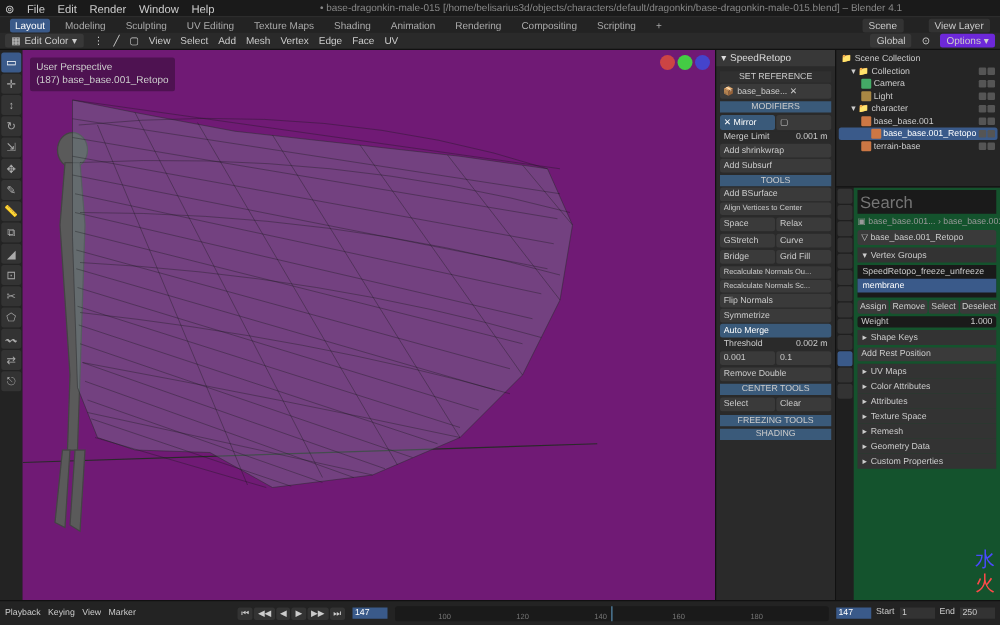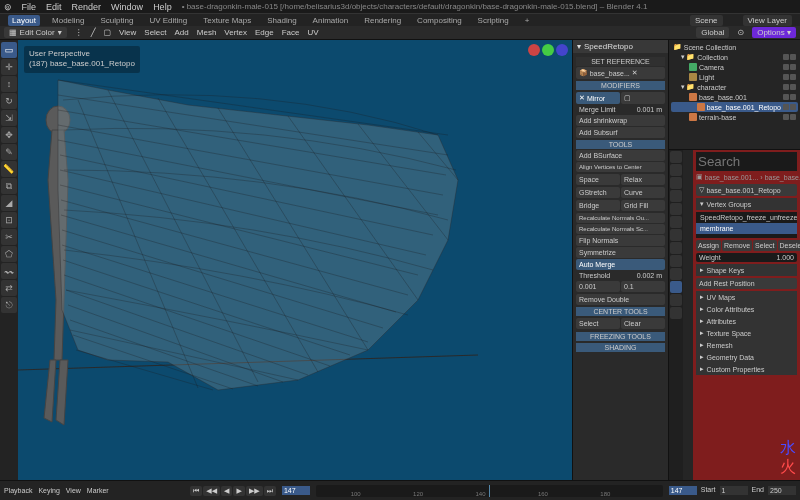--- a/index.html
+++ b/index.html
@@ -1,34 +1,34 @@
 <!DOCTYPE html>
 <html><head>
 <meta charset="utf-8">
 <style>
 * { margin:0; padding:0; box-sizing:border-box; font-family:sans-serif; }
 body { background:#1a1a1a; color:#ccc; font-size:9px; overflow:hidden; width:800px; height:500px; }
 .top-menu { background:#1a1a1a; height:14px; display:flex; align-items:center; padding:0 4px; gap:10px; font-size:9px; color:#ccc; border-bottom:1px solid #333; }
-.top-menu .title { flex:1; color:#888; font-size:8px; }
+.top-menu .title { flex:1; text-align:center; color:#888; font-size:8px; }
 .top-menu span { cursor:pointer; }
 .workspace-tabs { background:#232323; height:12px; display:flex; align-items:center; gap:8px; padding:0 8px; font-size:8px; }
 .workspace-tabs .tab { padding:1px 4px; color:#aaa; }
 .workspace-tabs .tab.active { background:#3a5a8a; color:#fff; border-radius:2px; }
 .workspace-tabs .spacer { flex:1; }
 .workspace-tabs .scene-ctrl { display:flex; gap:20px; align-items:center; }
 .header-bar { background:#2a2a2a; height:14px; display:flex; align-items:center; gap:8px; padding:0 4px; font-size:8px; border-bottom:1px solid #111; }
 .header-bar .dropdown { background:#383838; padding:1px 5px; border-radius:2px; display:flex; align-items:center; gap:3px; }
 .header-bar .menu-item { color:#ccc; }
 .header-bar .spacer { flex:1; }
 .header-bar .options-btn { background:#6d28d9; padding:1px 5px; border-radius:2px; }
 .main-area { display:flex; height:440px; }
 .toolbar-left { width:18px; background:#232323; display:flex; flex-direction:column; gap:1px; padding:2px 1px; }
 .tool-btn { width:16px; height:16px; background:#333; border-radius:2px; display:flex; align-items:center; justify-content:center; font-size:9px; color:#aaa; }
 .tool-btn.active { background:#3a5a8a; color:#fff; }
-.viewport { flex:1; background:#0c4a6e; position:relative; overflow:hidden; }
+.viewport { flex:1; background:#701a75; position:relative; overflow:hidden; }
 .viewport .overlay-text { position:absolute; top:6px; left:6px; background:rgba(0,0,0,.3); padding:3px 5px; border-radius:2px; font-size:8px; line-height:1.3; }
 .viewport-icons { position:absolute; top:4px; right:4px; display:flex; gap:2px; }
 .viewport-icons .vi { width:12px; height:12px; background:#333; border-radius:6px; }
 .viewport svg { position:absolute; top:0; left:0; }
 .right-panel { width:96px; background:#2a2a2a; border-left:1px solid #111; overflow:hidden; }
 .rp-title { background:#383838; padding:2px 4px; font-size:8px; color:#ddd; display:flex; align-items:center; gap:3px; }
 .rp-section { font-size:7px; padding:2px 3px; }
 .rp-btn { background:#3a3a3a; padding:2px 3px; margin:1px 0; border-radius:2px; color:#ccc; display:flex; align-items:center; gap:2px; }
 .rp-btn.hl { background:#3a5a7a; color:#fff; }
 .rp-group-hdr { background:#303030; text-align:center; padding:1px; margin:2px 0 1px; font-size:7px; }
@@ -45,21 +45,21 @@
 .out-icon { width:8px; height:8px; background:#555; border-radius:1px; }
 .out-icon.camera { background:#4a6; }
 .out-icon.light { background:#a84; }
 .out-icon.mesh { background:#c74; }
 .out-vis { margin-left:auto; display:flex; gap:1px; }
 .out-vis span { width:6px; height:6px; background:#555; border-radius:1px; }
 .props-area { flex:1; display:flex; overflow:hidden; }
 .props-tabs { width:14px; background:#1f1f1f; display:flex; flex-direction:column; gap:1px; padding:1px; }
 .props-tab { width:12px; height:12px; background:#333; border-radius:2px; }
 .props-tab.active { background:#3a5a8a; }
-.props-content { flex:1; background:#7f1d1d; font-size:7px; padding:2px 3px; overflow:hidden;margin-left:10px; }
+.props-content { flex:1; background:#14532d; font-size:7px; padding:2px 3px; overflow:hidden; }
 .props-header { display:flex; gap:2px; align-items:center; padding:2px 0; color:#999; }
 .props-section { margin:2px 0; }
 .props-section-hdr { background:#333; padding:2px 4px; display:flex; align-items:center; gap:3px; }
 .vg-list { background:#1a1a1a; margin:2px 0; min-height:26px; }
 .vg-item { padding:2px 4px; }
 .vg-item.active { background:#3a5a8a; color:#fff; }
 .props-btns { display:flex; gap:1px; margin:2px 0; }
 .props-btns .pb { flex:1; background:#3a3a3a; padding:2px; text-align:center; border-radius:2px; }
 .weight-row { display:flex; align-items:center; gap:3px; }
 .weight-row .slider { flex:1; background:#1a1a1a; padding:1px 3px; border-radius:2px; display:flex; justify-content:space-between; }

